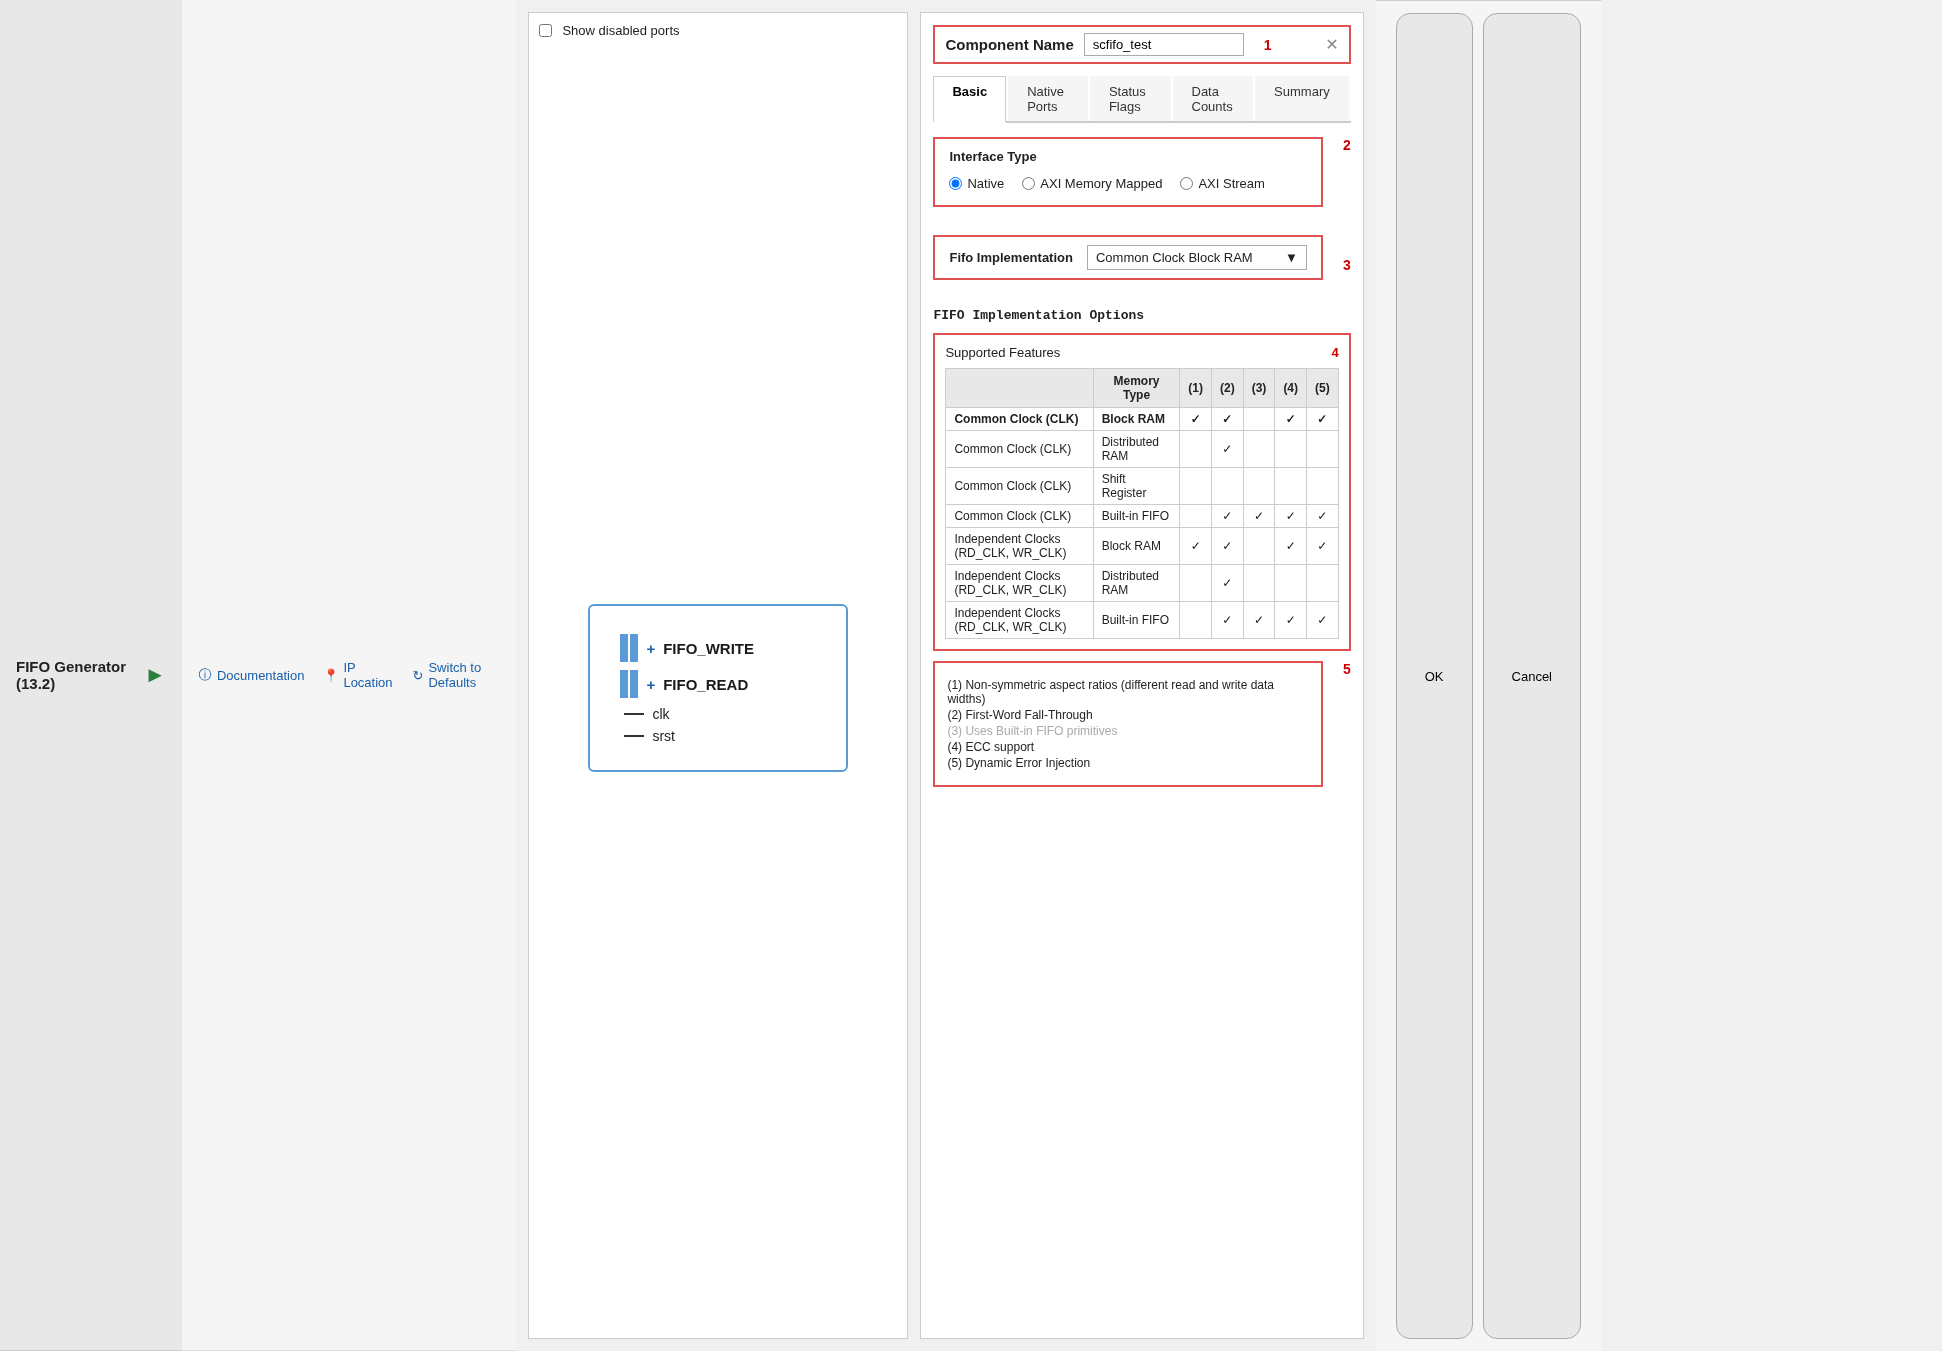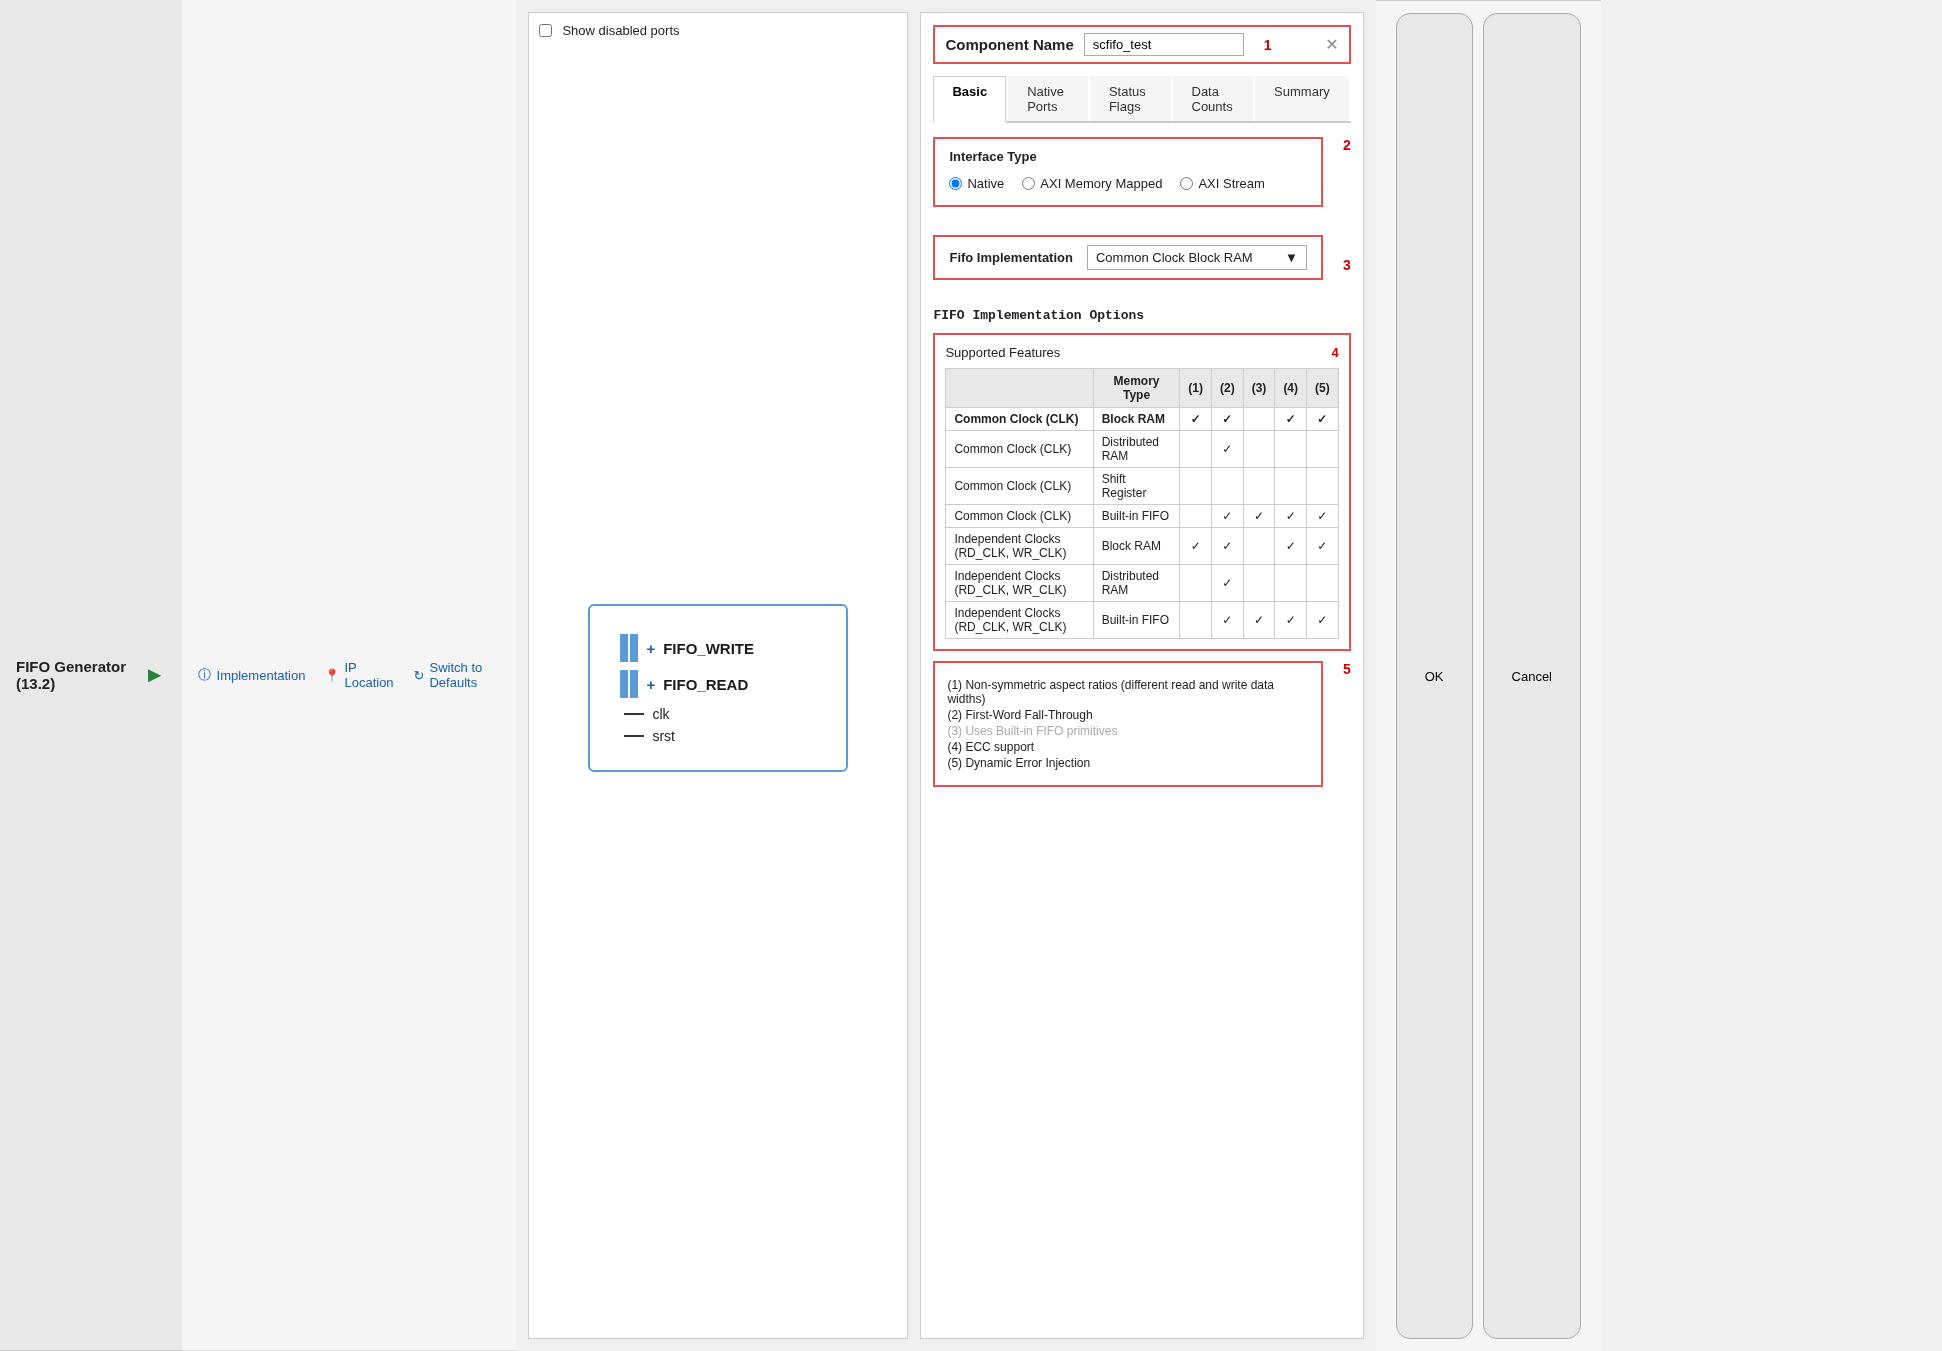--- a/index.html
+++ b/index.html
@@ -311,21 +311,21 @@
 <div class="app-window">
 
   <div class="title-bar">
     <span class="title-bar-left">FIFO Generator (13.2)</span>
     <span class="title-bar-logo">►</span>
   </div>
 
   <div class="toolbar">
     <div class="toolbar-item">
       <span class="toolbar-icon">ⓘ</span>
-      <span>Implementation</span>
+      <span>Documentation</span>
     </div>
     <div class="toolbar-item">
       <span class="toolbar-icon">📍</span>
       <span>IP Location</span>
     </div>
     <div class="toolbar-item">
       <span class="toolbar-icon">↻</span>
       <span>Switch to Defaults</span>
     </div>
   </div>

